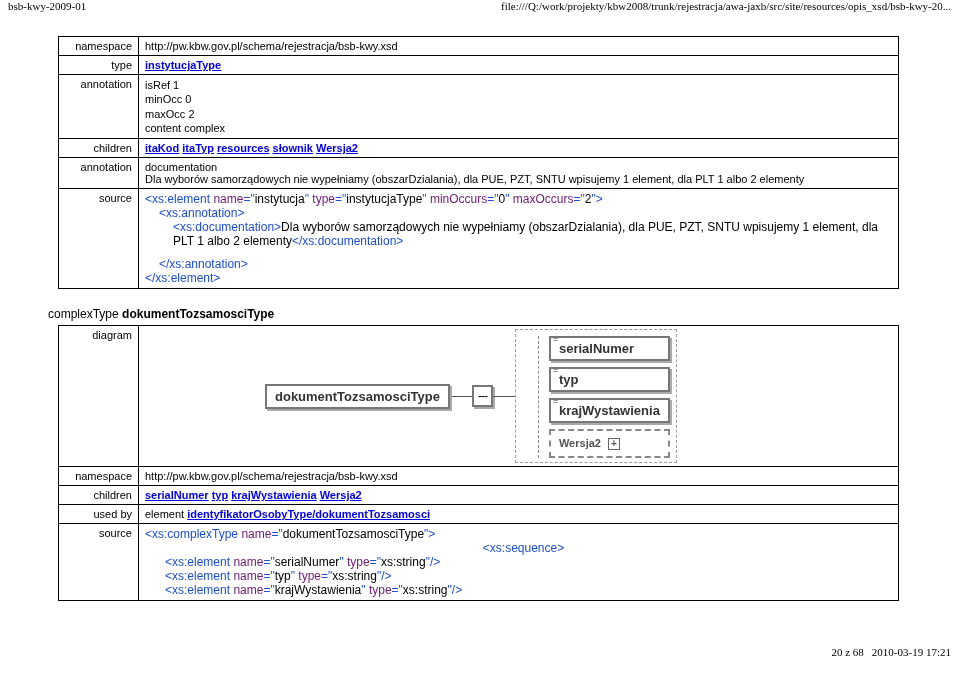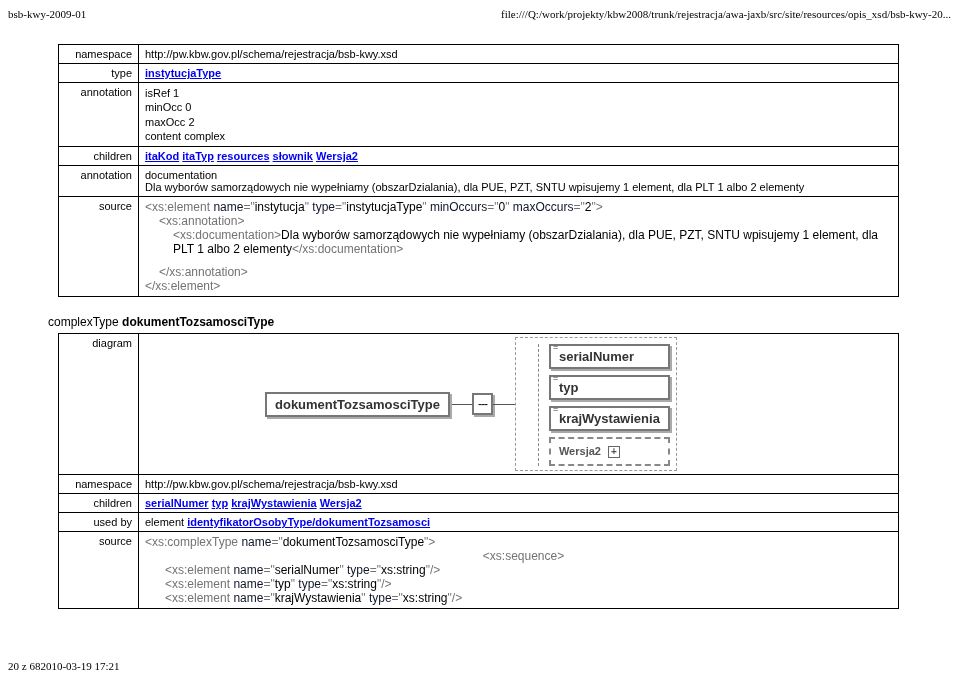--- a/index.html
+++ b/index.html
@@ -8,21 +8,21 @@
     padding: 0;
     font-family: "Times New Roman", serif;
     font-size: 12px;
     background: #fff;
     color: #000;
   }
   .page {
     width: 959px;
     height: 676px;
     position: relative;
-    padding: 8px 8px;
+    padding: 0 8px;
   }
   .header-row {
     display: flex;
     justify-content: space-between;
     font-size: 11px;
     margin-bottom: 24px;
   }
   .main-table {
     border-collapse: collapse;
     margin-left: 50px;
@@ -37,22 +37,22 @@
     text-align: right;
     width: 80px;
     font-family: Arial, sans-serif;
   }
   .main-table td.value {
     width: 760px;
     font-family: Arial, sans-serif;
   }
   .bold-link { color: #0000ee; text-decoration: underline; font-weight: bold; }
   .prop-line { line-height: 1.3; }
-  .xml-blue { color: #737373; }
-  .xml-red { color: #0f172a; }
+  .xml-blue { color: #1d4ed8; }
+  .xml-red { color: #701a75; }
   .section-title {
     font-family: Arial, sans-serif;
     font-size: 12px;
     margin: 18px 0 4px 40px;
   }
   .section-title .b { font-weight: bold; }
   .diagram-cell {
     border: 1px solid #000;
     padding: 10px 6px;
     font-family: Arial, sans-serif;
@@ -115,26 +115,27 @@
     display:inline-block;
     width:12px;height:12px;
     border:1px solid #666;
     text-align:center;
     line-height:10px;
     font-size:10px;
     margin-left:4px;
   }
   .footer-row {
     position: absolute;
-    bottom: 4px;
+    bottom: 18px;
     left: 8px;
     right: 8px;
     display: flex;
-    justify-content: flex-start;
+    justify-content: flex-end;
     font-size: 11px;
+    gap: 8px;
   }
 </style>
 </head>
 <body>
 
 <div class="page">
 
   <div class="header-row">
     <span>bsb-kwy-2009-01</span>
     <span>file:///Q:/work/projekty/kbw2008/trunk/rejestracja/awa-jaxb/src/site/resources/opis_xsd/bsb-kwy-20...</span>

